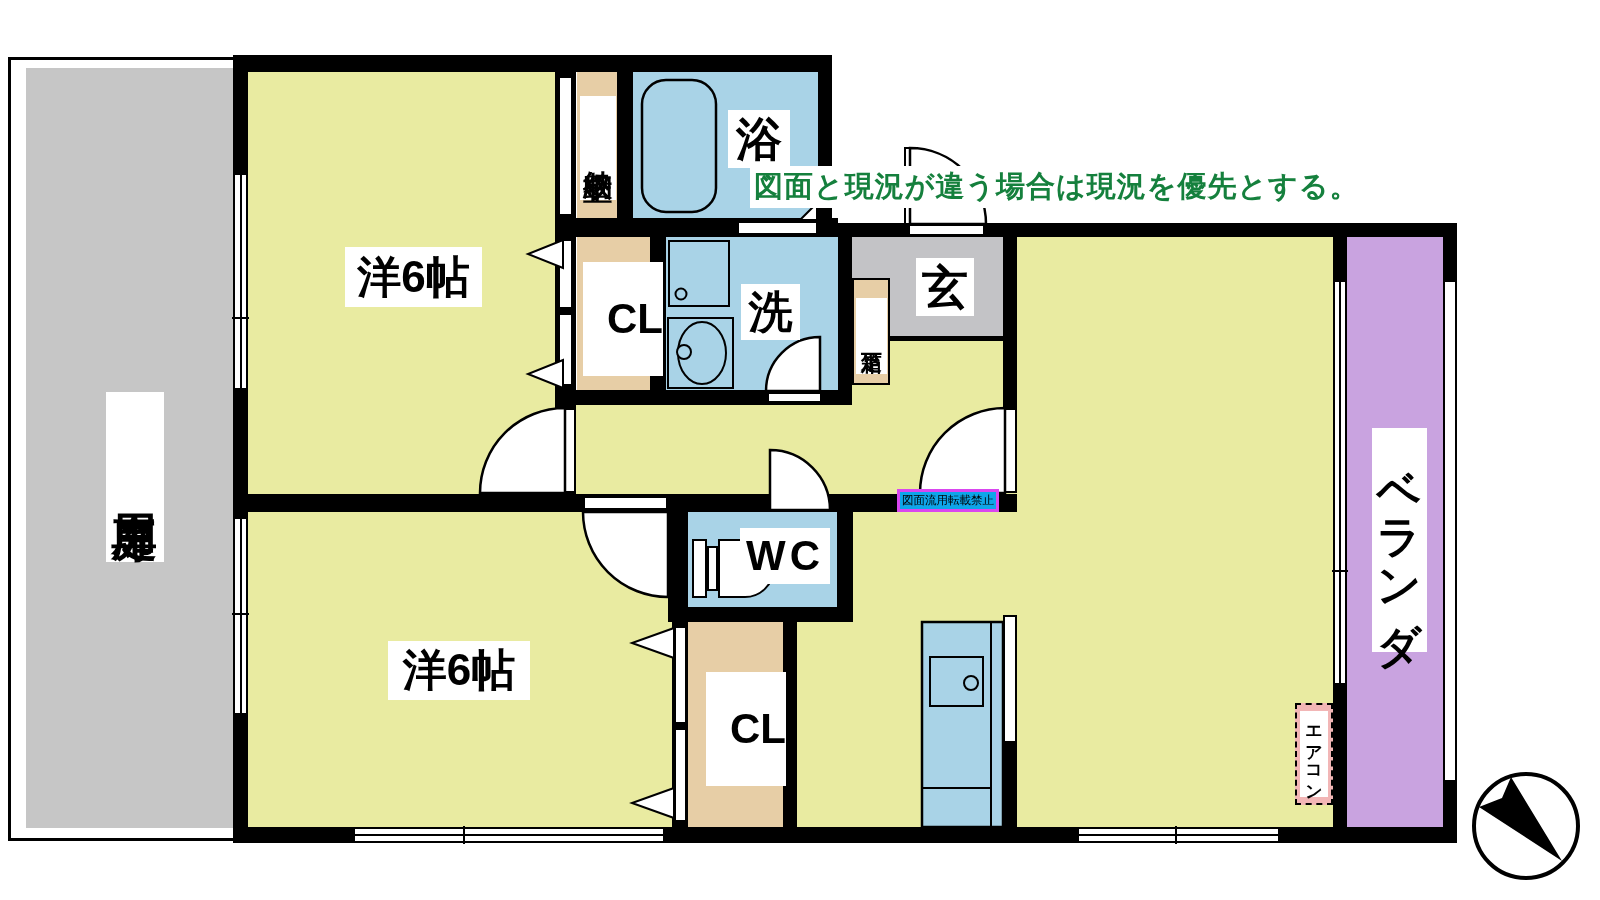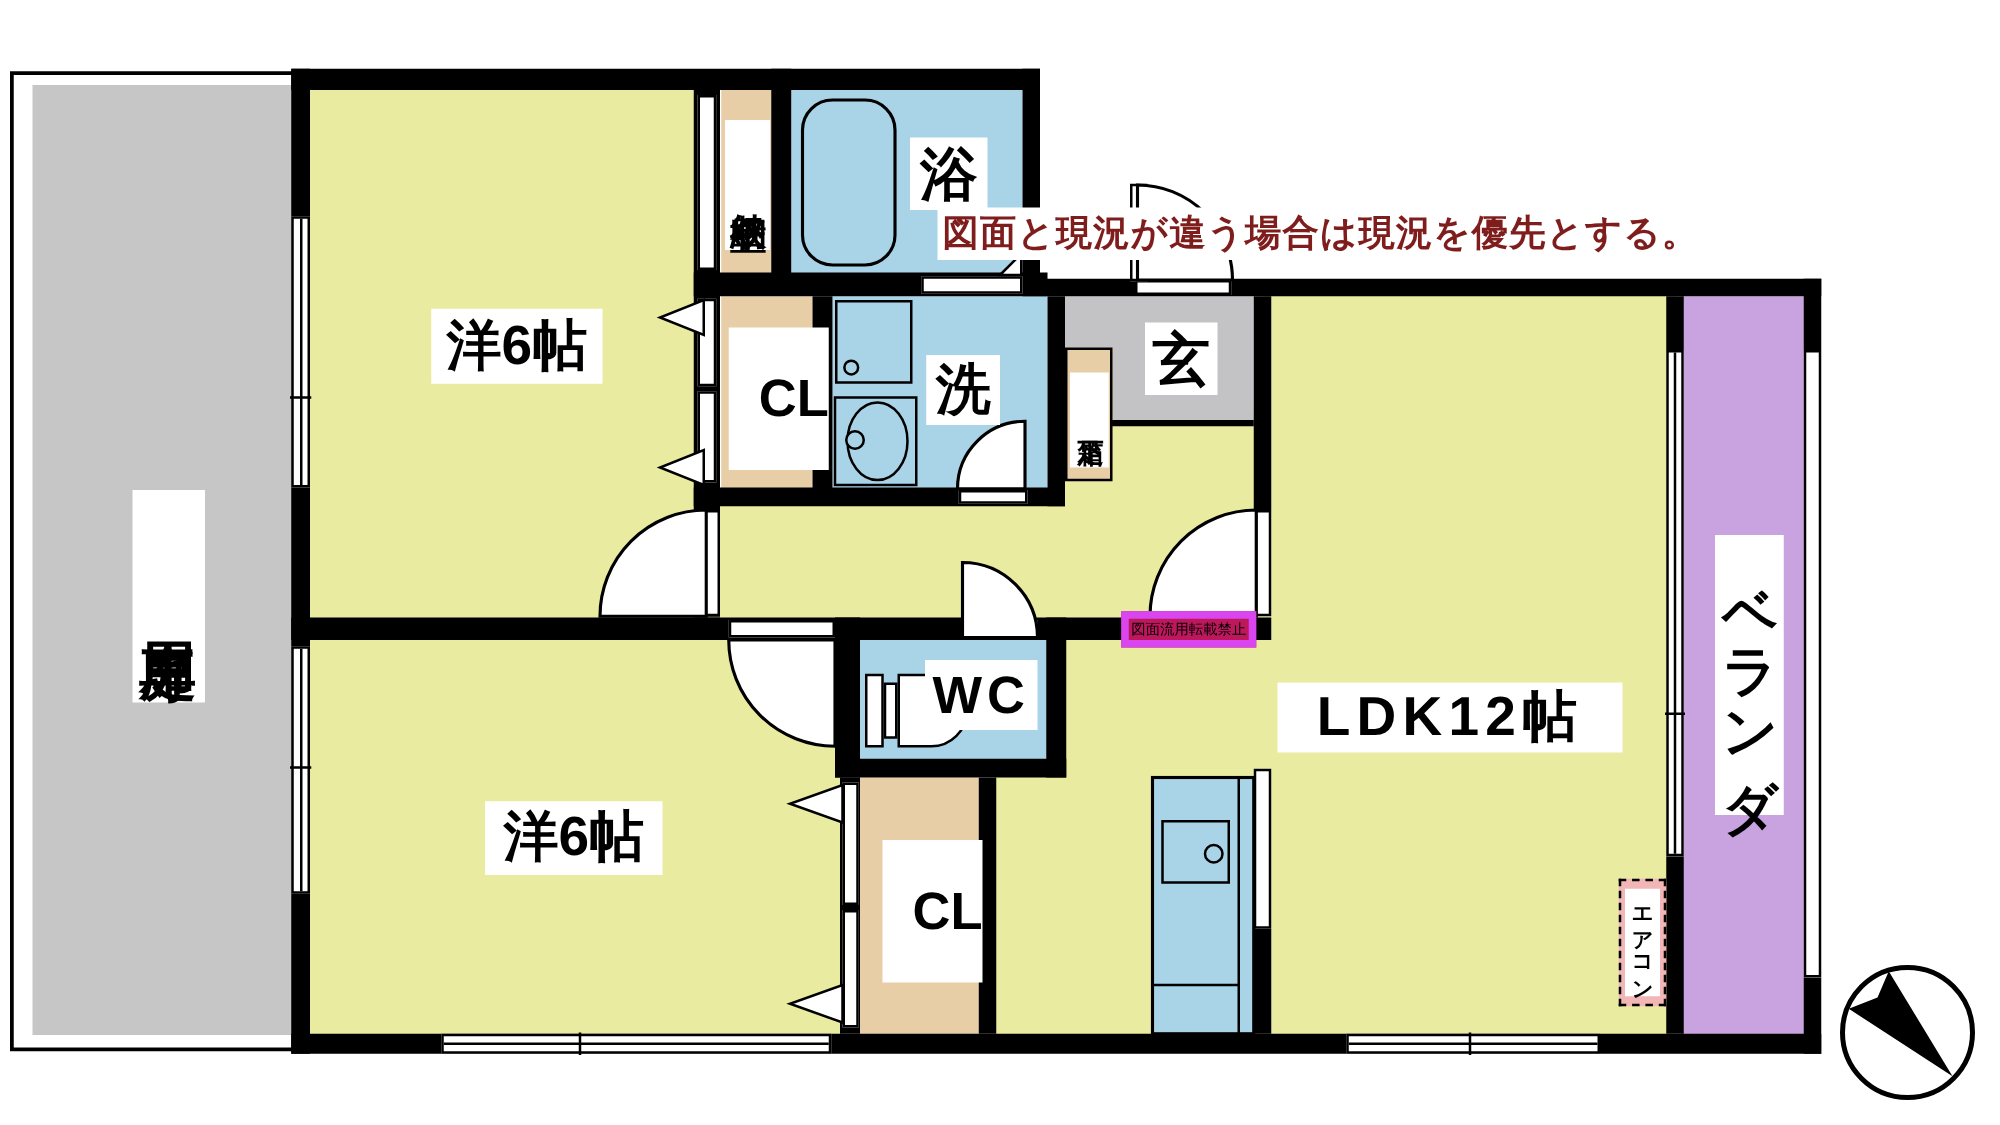--- a/index.html
+++ b/index.html
@@ -23,23 +23,23 @@
   .label{position:absolute;background:#fff;color:#000;font-weight:700;z-index:30;
          display:flex;align-items:center;justify-content:center;line-height:1.05;}
   .vlabel{writing-mode:vertical-rl;text-orientation:upright;}
   .cl{word-break:break-all;text-align:center;line-height:1.25;padding-left:24px;}
   .garden-frame{position:absolute;background:#fff;border:3px solid #000;box-sizing:border-box;z-index:0;}
   .garden-gray{position:absolute;background:#c6c6c6;z-index:1;}
   .aircon{position:absolute;background:#f2b6b6;border:2px dashed #000;box-sizing:border-box;z-index:14;}
   .aircon-inner{position:absolute;background:#fff;color:#000;font-weight:700;z-index:15;
                 display:flex;align-items:center;justify-content:center;
                 writing-mode:vertical-rl;text-orientation:upright;}
-  .disclaimer{position:absolute;background:#fff;color:#7f1d1d;font-weight:600;z-index:35;
+  .disclaimer{position:absolute;background:#fff;color:#15803d;font-weight:600;z-index:35;
               white-space:nowrap;padding:1px 4px;}
-  .watermark{position:absolute;background:#be185d;color:#000;border:6px solid #d946ef;z-index:35;
+  .watermark{position:absolute;background:#0ea5e9;color:#000;border:3px solid #d946ef;z-index:35;
              white-space:nowrap;display:flex;align-items:center;justify-content:center;}
 </style>
 </head>
 <body>
 
 <div id="plan">
 
   <div class="garden-frame" style="left:8px;top:57px;width:230px;height:784px;"></div>
   <div class="garden-gray" style="left:26px;top:68px;width:210px;height:760px;"></div>
 
@@ -157,21 +157,20 @@
     <line x1="922" y1="788" x2="991" y2="788" stroke="#000" stroke-width="2"></line>
     <rect x="930" y="657" width="53" height="49" fill="#a9d3e7" stroke="#000" stroke-width="2"></rect>
     <circle cx="971" cy="683" r="7" fill="#a9d3e7" stroke="#000" stroke-width="2"></circle>
 
     <circle cx="1526" cy="826" r="52" fill="#fff" stroke="#000" stroke-width="4"></circle>
     <polygon points="1479,807 1502,798 1511,777 1562,861" fill="#000"></polygon>
   </svg>
 
   <div class="label" style="left:345px;top:247px;width:137px;height:60px;font-size:44px;">洋6帖</div>
   <div class="label" style="left:388px;top:641px;width:142px;height:59px;font-size:44px;">洋6帖</div>
-  <div class="label" style="left:1022px;top:546px;width:276px;height:56px;font-size:44px;letter-spacing:5px;">LDK12帖</div>
   <div class="label" style="left:728px;top:110px;width:62px;height:58px;font-size:46px;">浴</div>
   <div class="label" style="left:741px;top:284px;width:59px;height:56px;font-size:44px;">洗</div>
   <div class="label" style="left:740px;top:528px;width:90px;height:56px;font-size:42px;letter-spacing:4px;">WC</div>
   <div class="label" style="left:916px;top:258px;width:58px;height:58px;font-size:46px;">玄</div>
   <div class="label vlabel" style="left:106px;top:392px;width:58px;height:170px;font-size:46px;">専用庭</div>
   <div class="label vlabel" style="left:1372px;top:428px;width:55px;height:224px;font-size:44px;">ベランダ</div>
   <div class="label vlabel" style="left:580px;top:96px;width:36px;height:104px;font-size:29px;">収納壁</div>
   <div class="label cl" style="left:583px;top:262px;width:56px;height:114px;font-size:42px;">CL</div>
   <div class="label cl" style="left:706px;top:672px;width:56px;height:114px;font-size:42px;">CL</div>
   <div class="label vlabel" style="left:856px;top:298px;width:31px;height:76px;font-size:21px;">下足箱</div>

